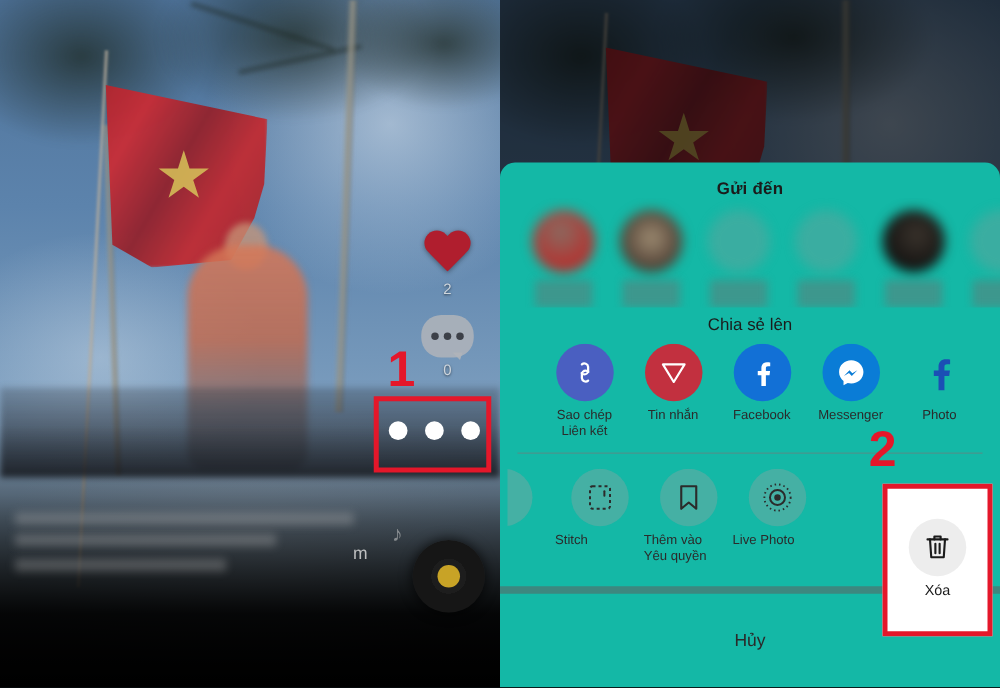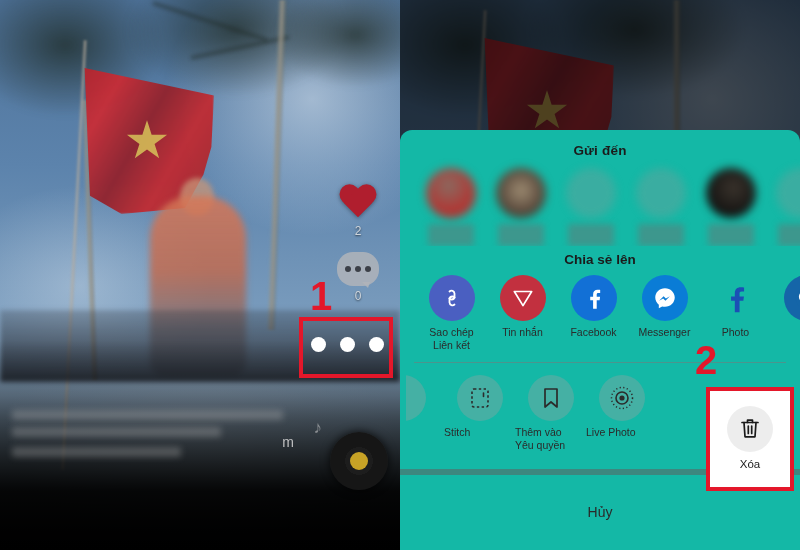--- a/index.html
+++ b/index.html
@@ -176,24 +176,24 @@
   .av-4 { background: rgba(150,150,150,.30); }
   .av-5 { background: radial-gradient(circle at 55% 40%, #3a332c, #121110 70%); }
   .av-6 { background: rgba(150,150,150,.30); }
   .av-name {
     margin-top: 6px; height: 22px; border-radius: 2px;
     background: rgba(110,110,110,.45); filter: blur(3.2px);
     width: 46px; margin-left: auto; margin-right: auto;
   }
 
   .section-title {
-    text-align: center; color: #1b1b1b; font-size: 13.5px; font-weight: bold;
+    text-align: center; color: #1b1b1b; font-size: 13.5px; font-weight: normal;
     margin-top: 6px; margin-bottom: 8px;
   }
-  .share-row { display: flex; padding-left: 16px; overflow: hidden; }
+  .share-row { display: flex; padding-left: 32px; overflow: hidden; }
   .share-item { width: 71px; flex: 0 0 71px; text-align: center; }
   .share-ic {
     width: 46px; height: 46px; border-radius: 50%; margin: 0 auto 5px;
     display: flex; align-items: center; justify-content: center;
     color: #fff; font-size: 22px; font-weight: bold;
   }
   .share-lbl { font-size: 10.5px; color: #2b2b2b; line-height: 1.25; }
 
   .divider { height: 1px; background: rgba(120,120,120,.55); margin: 10px 14px 0; }
 
@@ -211,21 +211,21 @@
     flex: 1; display: flex; align-items: center; justify-content: center;
     color: #2a2a2a; font-size: 14px;
   }
 
   
   .anno-2 {
     position: absolute; left: 695px; top: 340px;
     color: #e4172a; font-size: 40px; font-weight: bold; line-height: 1;
   }
   .box-2 {
-    position: absolute; left: 706px; top: 387px; width: 88px; height: 104px;
+    position: absolute; left: 706px; top: 387px; width: 88px; height: 122px;
     border: 4px solid #e4172a; background: #fff;
   }
   .box-2-inner { position:absolute; inset:0; display:flex; flex-direction:column; align-items:center; justify-content:center; }
   .box-2 .act-ic { background: rgba(235,235,235,.9); }
   .box-2 .act-lbl { color: #1b1b1b; font-size: 11.5px; }
 
   svg { display:block; }
 </style>
 </head>
 <body>

